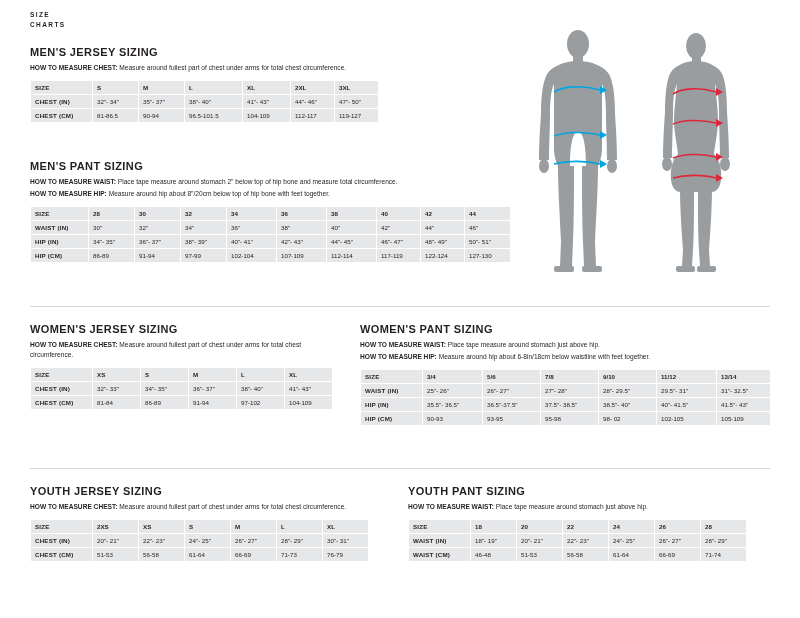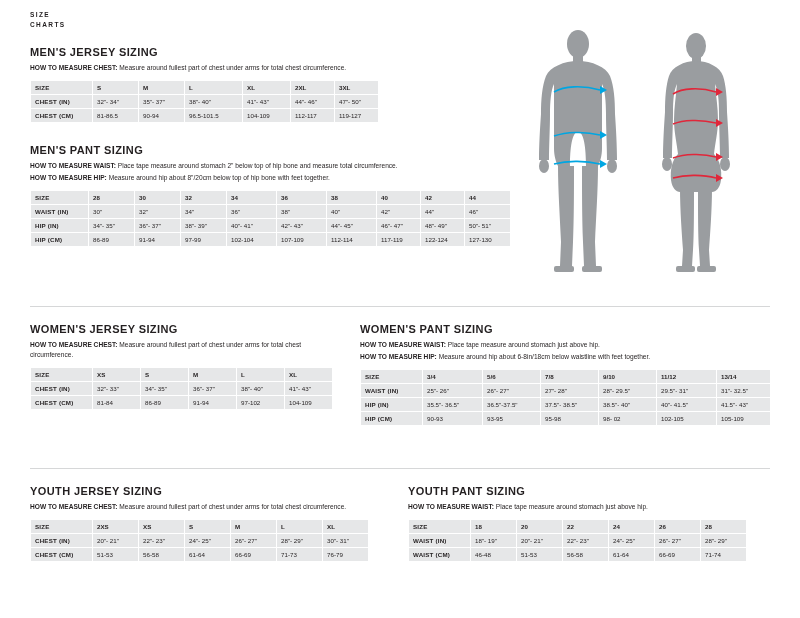--- a/index.html
+++ b/index.html
@@ -43,21 +43,21 @@
   }
   table.sz .rowhead {
     font-weight:bold; letter-spacing:0.2px;
   }
   table.sz tr.head td { font-weight:bold; }
 
   .divider { position:absolute; height:1px; background:#d6d7d8; left:30px; width:740px; }
 
   
   #blk-men-jersey { position:absolute; left:30px; top:46px; width:480px; }
-  #blk-men-pant   { position:absolute; left:30px; top:144px; width:500px; }
+  #blk-men-pant   { position:absolute; left:30px; top:160px; width:500px; }
   #blk-women-jersey { position:absolute; left:30px; top:323px; width:300px; }
   #blk-women-pant   { position:absolute; left:360px; top:323px; width:420px; }
   #blk-youth-jersey { position:absolute; left:30px; top:485px; width:345px; }
   #blk-youth-pant   { position:absolute; left:408px; top:485px; width:345px; }
 
   
   .figures { position:absolute; left:520px; top:28px; width:260px; height:250px; }
 
   .fig-svg { display:block; }
 </style>

